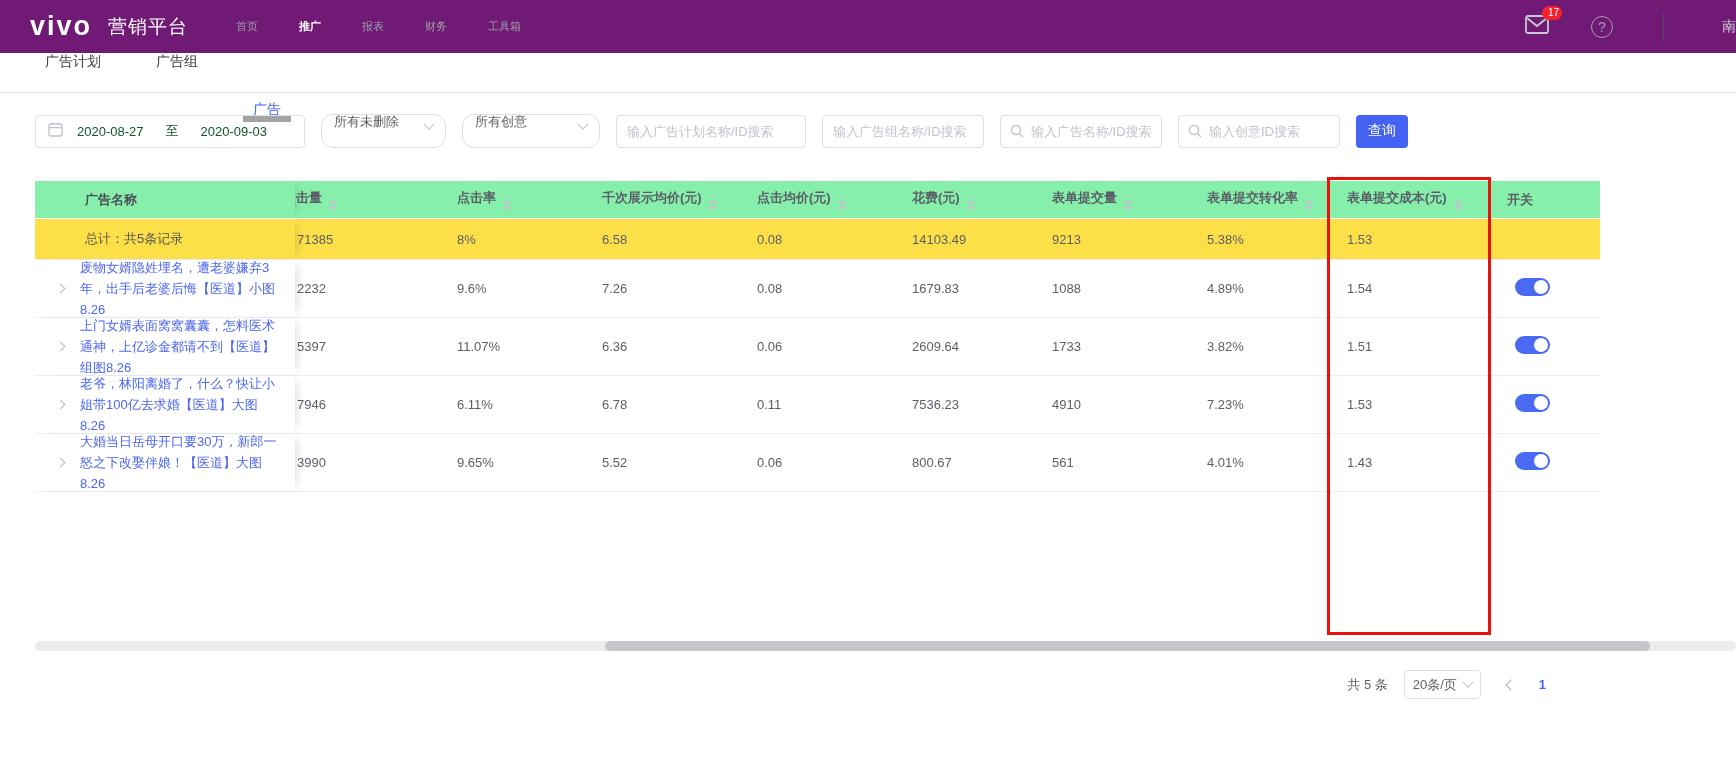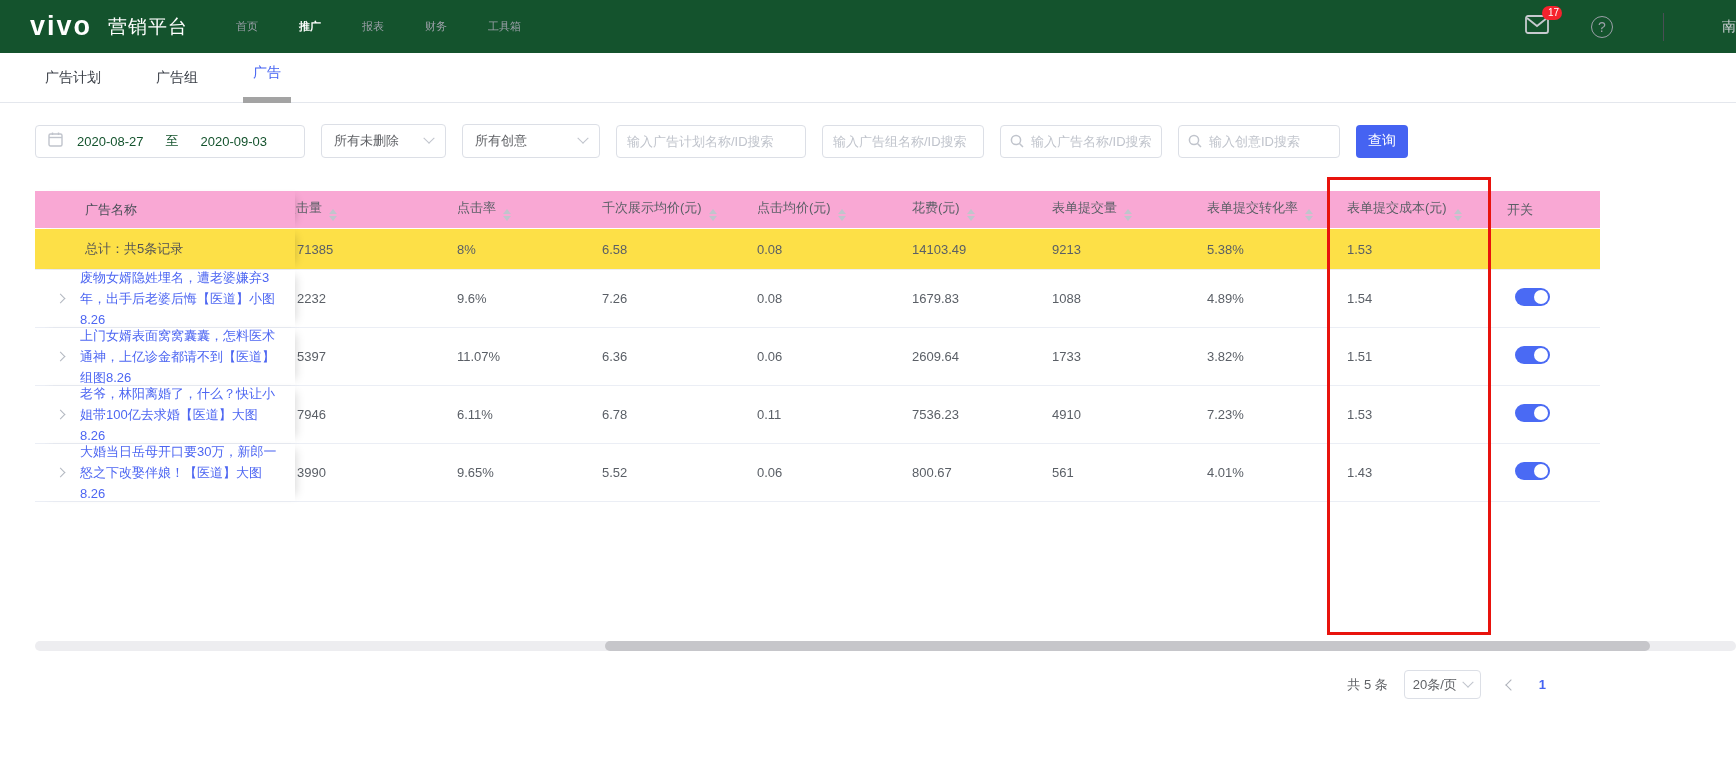--- a/index.html
+++ b/index.html
@@ -1,67 +1,67 @@
 <!DOCTYPE html>
 <html><head>
 <meta charset="utf-8">
 <style>
   * { margin:0; padding:0; box-sizing:border-box; }
   html,body { width:1736px; height:772px; overflow:hidden; background:#fff;
     font-family:"Liberation Sans","DejaVu Sans",sans-serif; }
 
   
-  .navbar { position:relative; height:53px; background:#14532d; display:flex; align-items:center; }
+  .navbar { position:relative; height:53px; background:#701a75; display:flex; align-items:center; }
   .logo { font-size:27px; font-weight:700; color:#fff; letter-spacing:2px; margin-left:30px; }
   .product { font-size:19px; color:#fff; margin-left:16px; letter-spacing:1px; }
   .nav-items { display:flex; margin-left:48px; gap:41px; }
   .nav-item { font-size:11px; color:#9ba0a8; cursor:pointer; }
   .nav-item.active { color:#fff; font-weight:700; }
   .nav-right { position:absolute; right:0; top:0; height:53px; display:flex; align-items:center; }
   .mail-wrap { position:relative; margin-right:42px; }
   .badge { position:absolute; top:-9px; right:-13px; background:#f5222d; color:#fff;
     font-size:10px; line-height:14px; min-width:20px; text-align:right; border-radius:8px; padding:0 3px; }
   .help-circle { width:22px; height:22px; border:1.6px solid #9ba0a8; border-radius:50%;
     color:#9ba0a8; font-size:14px; text-align:center; line-height:20px; margin-right:50px; }
   .v-divider { width:1px; height:28px; background:#4a4e55; margin-right:58px; }
   .user-partial { color:#cfd2d6; font-size:14px; width:14px; overflow:hidden; white-space:nowrap; }
 
   
-  .tabs { height:50px; border-bottom:1px solid #e4e7ed; display:flex; align-items:flex-end; padding-left:35px; }
+  .tabs { height:40px; border-bottom:1px solid #e4e7ed; display:flex; padding-left:35px; }
   .tab { font-size:14px; color:#3a3f47; padding:0 10px 15px 10px; margin-right:35px; cursor:pointer; }
   .tab.active { color:#4563f2; border-bottom:6px solid #a3a3a3; margin-bottom:-1px;margin-top:48px; }
 
   
   .filters { margin:21px 0 0 35px; display:flex; align-items:center; }
   .date-box { width:270px; height:33px; border:1px solid #dcdfe6; border-radius:4px;
     display:flex; align-items:center; font-size:13px; color:#14532d; }
   .cal-icon { margin:0 14px 0 12px; }
   .date-val { cursor:pointer; }
   .date-sep { margin:0 22px; }
-  .select-box { height:33px; border:1px solid #dcdfe6; border-radius:4px; display:flex;
-    align-items:center; justify-content:space-between; font-size:13px; color:#606266;
+  .select-box { height:33px; border:1px solid #dcdfe6; border-radius:12px; display:flex;
+    align-items:flex-end; justify-content:space-between; font-size:13px; color:#606266;
     padding:16px 12px; cursor:pointer; }
   .sel-status { width:125px; margin-left:16px; }
   .sel-creative { width:138px; margin-left:16px; }
   .chev-down { width:8px; height:8px; border-right:1.5px solid #c0c4cc; border-bottom:1.5px solid #c0c4cc;
     transform:rotate(45deg) translate(-2px,-2px); }
   .txt-input { height:33px; border:1px solid #dcdfe6; border-radius:4px; font-size:13px;
     color:#606266; padding:0 10px; margin-left:16px; outline:none; }
   .txt-input::placeholder { color:#c0c4cc; }
   .search-wrap { position:relative; margin-left:16px; }
   .search-wrap .txt-input { padding-left:30px; margin-left:0; width:162px; }
   .mag { position:absolute; left:10px; top:9px; }
   .query-btn { width:52px; height:33px; background:#4563f2; color:#fff; border:none; border-radius:4px;
     font-size:14px; margin-left:16px; cursor:pointer; }
 
   
   .table { margin:33px 0 0 35px; width:1565px; position:relative; font-size:13px; }
   .trow { position:relative; display:flex; align-items:center; padding-left:260px; background:#fff;
     border-bottom:1px solid #ebeef5; }
-  .trow.thead { background:#f9a8d4; border-bottom:1px solid #fff; height:38px; color:#4a4f58; font-weight:400; }
+  .trow.thead { background:#86efac; border-bottom:1px solid #fff; height:38px; color:#4a4f58; font-weight:700; }
   .trow.tsummary { background:#fde047; height:41px; color:#555; }
   .name-cell { position:absolute; left:0; top:0; bottom:0; width:260px; background:inherit; z-index:2;
     display:flex; align-items:center; box-shadow:7px 0 9px -6px rgba(0,0,0,.16); }
   .name-cell .htxt { padding-left:50px; }
   .row-chev { width:7px; height:7px; border-top:1.5px solid #b2b7c0; border-right:1.5px solid #b2b7c0;
     transform:rotate(45deg); margin:0 16px 0 22px; flex:none; cursor:pointer; }
   .ad-link { color:#4d66f2; text-decoration:none; line-height:21px; width:200px; cursor:pointer; }
   .sum-label { padding-left:50px; color:#555; }
   .cell { padding-left:12px; color:#5a5f66; }
   .c1{width:150px; padding-left:2px;} .c2{width:145px;} .c3{width:155px;} .c4{width:155px;}

